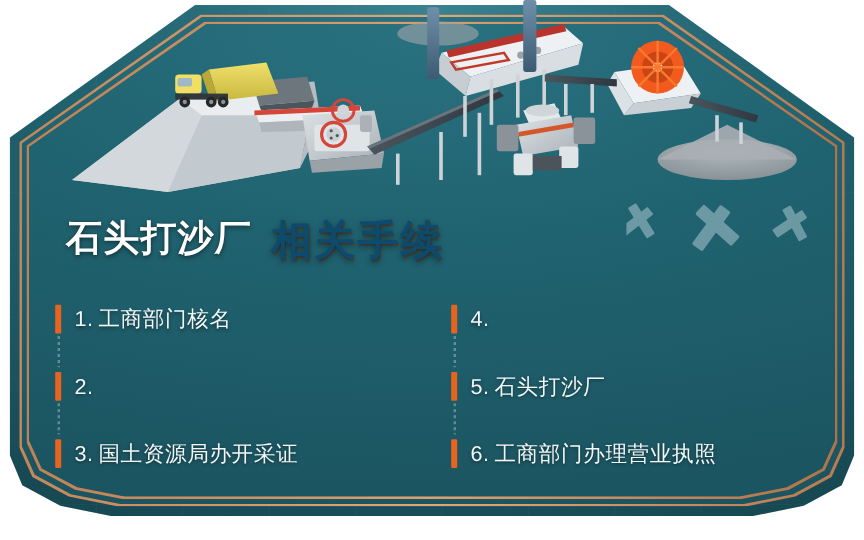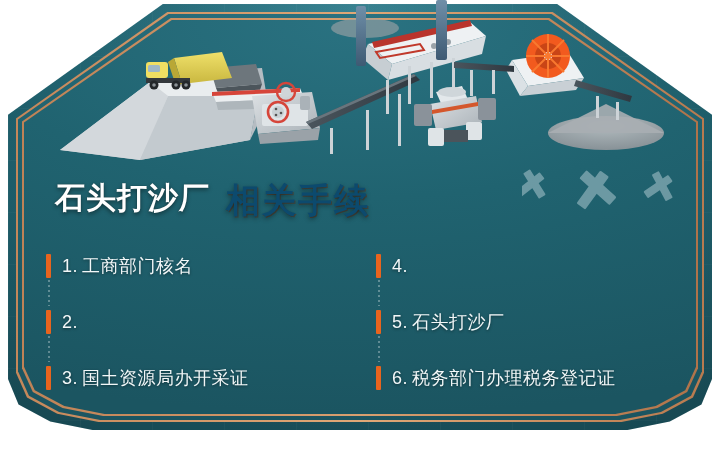--- a/index.html
+++ b/index.html
@@ -331,18 +331,18 @@
       </div>
       <div class="item">
         <span class="bar"></span>
         <span class="dots"></span>
         <span class="itxt num">5.</span>
         <span class="itxt">石头打沙厂</span>
       </div>
       <div class="item">
         <span class="bar"></span>
         <span class="itxt num">6.</span>
-        <span class="itxt">税务部门办理税务登记证</span>
+        <span class="itxt">工商部门办理营业执照</span>
       </div>
     </div>
 
   </div>
 </div>
 
 </body></html>

